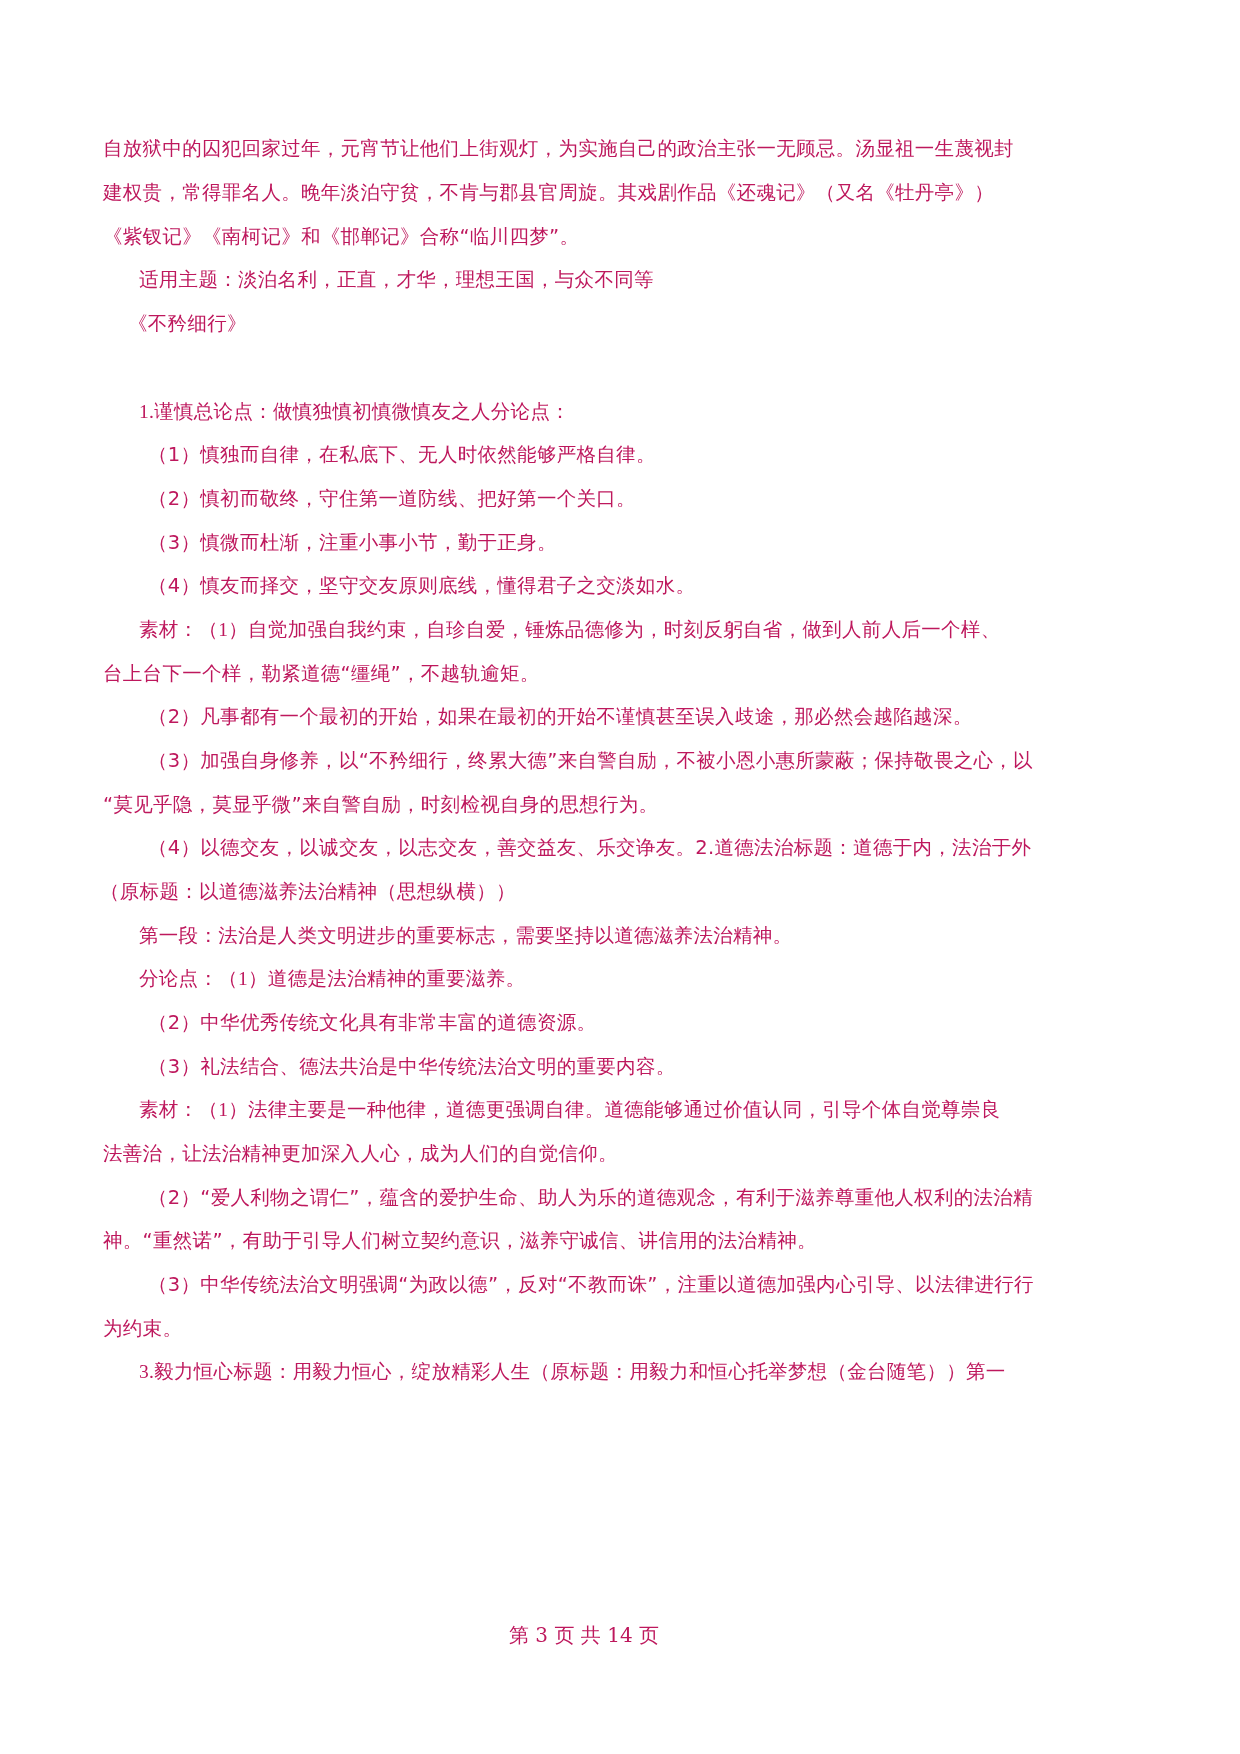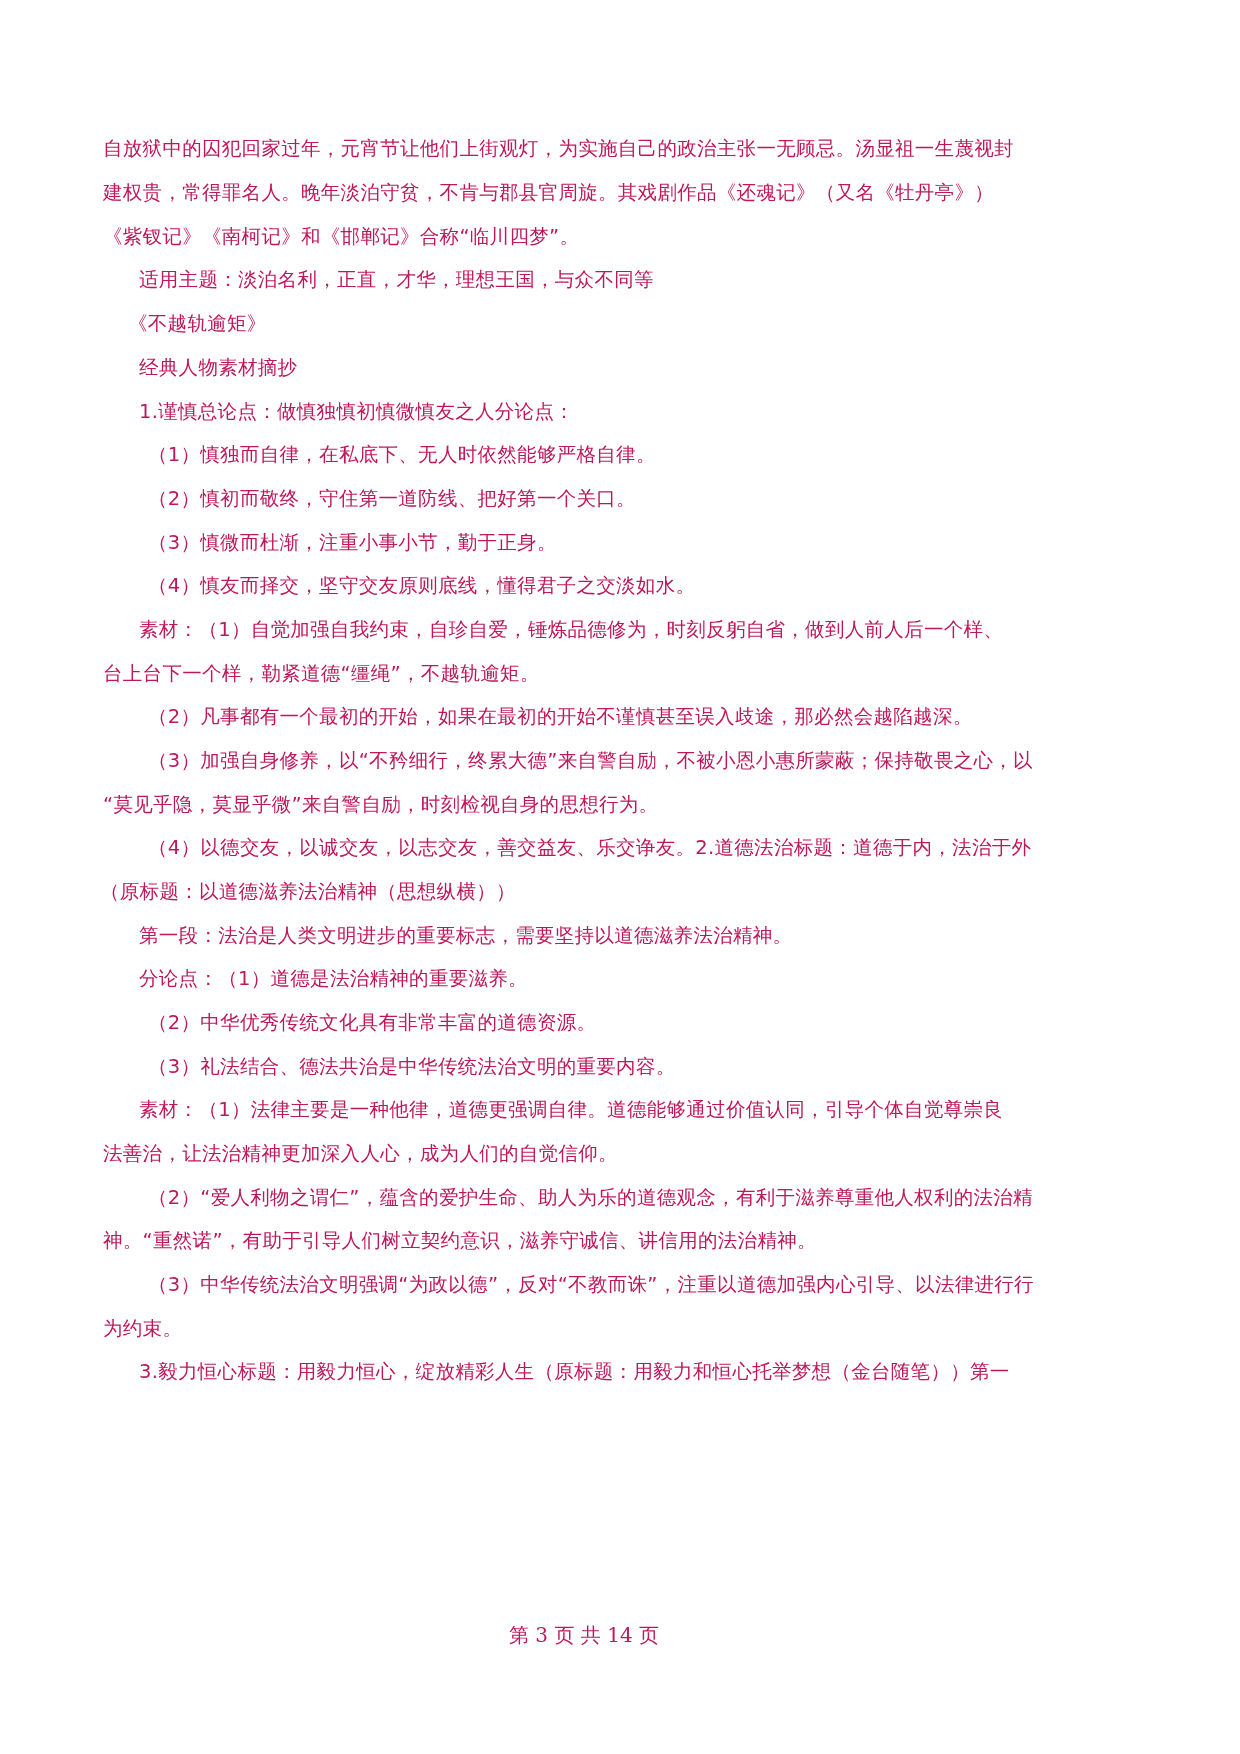--- a/index.html
+++ b/index.html
@@ -7,38 +7,37 @@
   .page {
     position: absolute; left: 0; top: 0; width: 1240px; height: 1754px;
     background: #ffffff; color: #be185d;
     font-family: "DejaVu Sans", "Liberation Sans", sans-serif;
   }
   .line {
     position: absolute; left: 103px; width: 1040px;
     font-size: 19.5px; line-height: 28px; white-space: nowrap;
     letter-spacing: 0.3px;
   }
-  .indent { left: 139px; }
+  .indent { left: 139px; font-family: Liberation Serif, serif; }
   .indent2 { left: 148px; }
   .footer {
     position: absolute; left: 0; width: 1168px; top: 1621px;
     text-align: center; font-size: 20px; line-height: 28px;
     font-family: "DejaVu Serif", "Liberation Serif", serif;
   }
 </style>
 </head>
 <body>
 
 <div class="page">
   <div class="line" style="top:135px">自放狱中的囚犯回家过年，元宵节让他们上街观灯，为实施自己的政治主张一无顾忌。汤显祖一生蔑视封</div>
   <div class="line" style="top:179px">建权贵，常得罪名人。晚年淡泊守贫，不肯与郡县官周旋。其戏剧作品《还魂记》（又名《牡丹亭》）</div>
   <div class="line" style="top:223px">《紫钗记》《南柯记》和《邯郸记》合称“临川四梦”。</div>
   <div class="line indent" style="top:266px">适用主题：淡泊名利，正直，才华，理想王国，与众不同等</div>
-  <div class="line" style="top:310px; left:128px">《不越轨逾矩》</div>
-  <div class="line indent" style="top:354px">经典人物素材摘抄</div>
+  <div class="line" style="top:310px; left:128px">《不矜细行》</div>
   <div class="line indent" style="top:398px">1.谨慎总论点：做慎独慎初慎微慎友之人分论点：</div>
   <div class="line indent2" style="top:441px">（1）慎独而自律，在私底下、无人时依然能够严格自律。</div>
   <div class="line indent2" style="top:485px">（2）慎初而敬终，守住第一道防线、把好第一个关口。</div>
   <div class="line indent2" style="top:529px">（3）慎微而杜渐，注重小事小节，勤于正身。</div>
   <div class="line indent2" style="top:572px">（4）慎友而择交，坚守交友原则底线，懂得君子之交淡如水。</div>
   <div class="line indent" style="top:616px">素材：（1）自觉加强自我约束，自珍自爱，锤炼品德修为，时刻反躬自省，做到人前人后一个样、</div>
   <div class="line" style="top:660px">台上台下一个样，勒紧道德“缰绳”，不越轨逾矩。</div>
   <div class="line indent2" style="top:703px">（2）凡事都有一个最初的开始，如果在最初的开始不谨慎甚至误入歧途，那必然会越陷越深。</div>
   <div class="line indent2" style="top:747px">（3）加强自身修养，以“不矜细行，终累大德”来自警自励，不被小恩小惠所蒙蔽；保持敬畏之心，以</div>
   <div class="line" style="top:791px">“莫见乎隐，莫显乎微”来自警自励，时刻检视自身的思想行为。</div>

